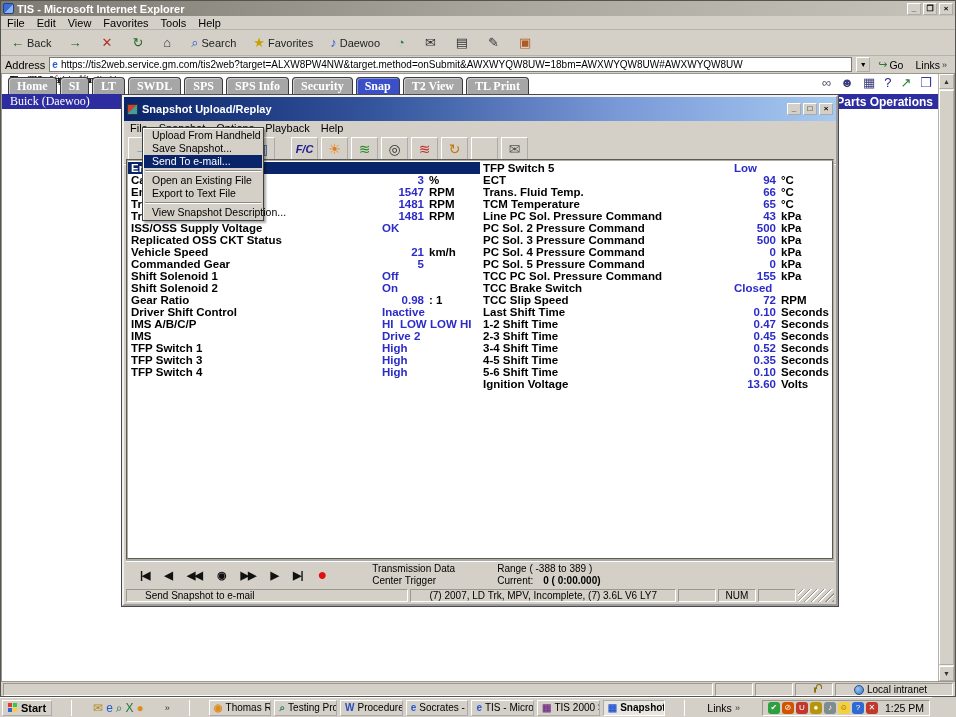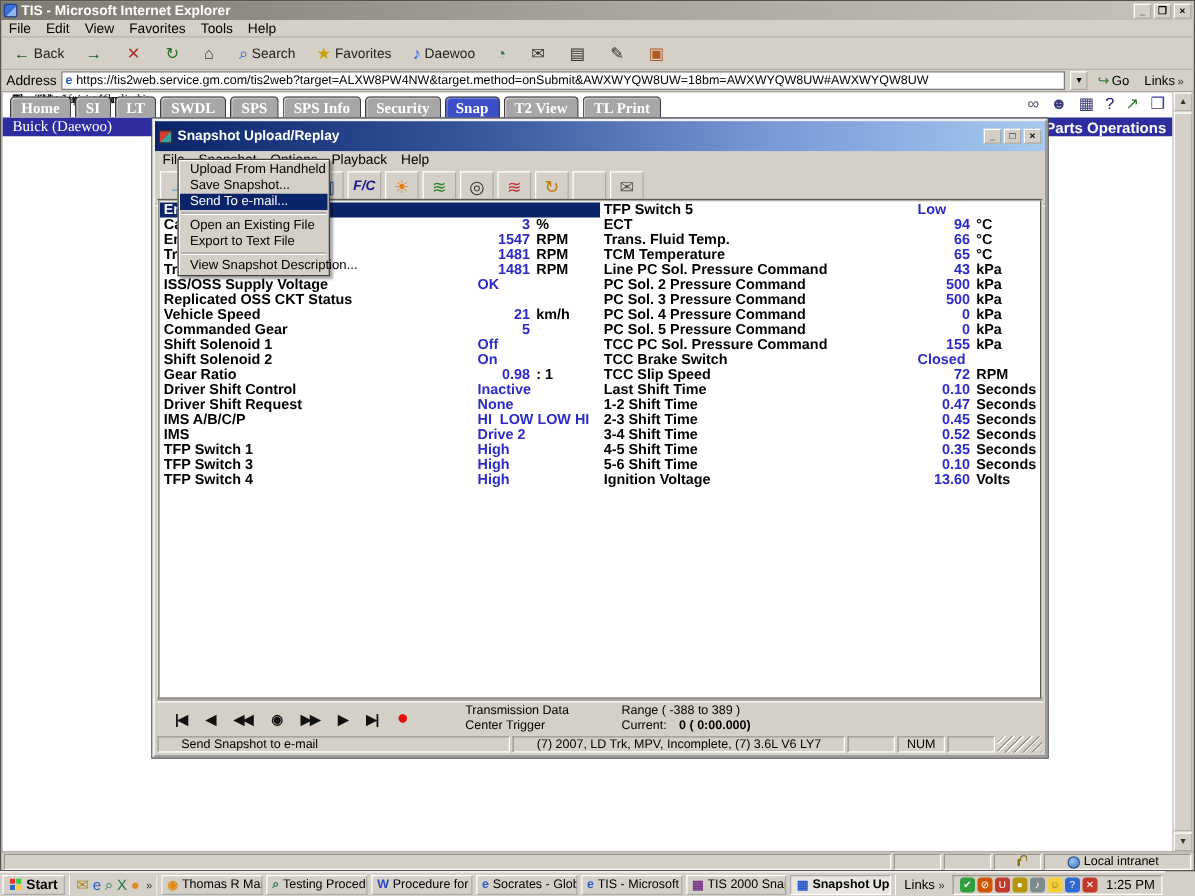--- a/index.html
+++ b/index.html
@@ -63,21 +63,21 @@
   .snapwin{position:absolute;left:122px;top:95px;width:716px;height:511px;background:var(--gray);
     border:2px outset #f0f0f0;box-shadow:0 0 0 1px #4a4a4a;z-index:5;}
   .sw-title{height:16px;display:flex;align-items:center;padding:12px 3px;color:#fff;font-size:11px;font-weight:bold;
     background:linear-gradient(90deg,#0a246a 0%,#34549c 35%,#7a9ad8 70%,#a6caf0 100%);}
   .sw-title .swicon{width:11px;height:11px;margin-right:4px;border:1px solid #333;
     background:linear-gradient(135deg,#d04030 48%,#3aa0a0 48%);}
   .sw-menu{height:14px;display:flex;align-items:center;gap:11px;padding:0 6px;font-size:11px;background:var(--gray);}
   .sw-tools{height:30px;display:flex;align-items:center;gap:3px;padding:0 4px;border-bottom:2px groove #fff;}
   .tbtn{width:27px;height:24px;display:grid;place-items:center;border:1px outset #fff;background:var(--gray);
     font-size:14px;line-height:14px;overflow:hidden;white-space:nowrap;}
-  .tbtn.txt{font-family:"Liberation Serif",serif;font-size:11px;font-weight:bold;font-style:italic;color:#1a1a8e;}
+  .tbtn.txt{font-family:"Liberation Serif",serif;font-size:11px;font-weight:bold;font-style:italic;color:#1a1a8e;margin-left:13px;}
   .tbtn.pageblank{background:var(--gray);}
   .sw-drop{position:absolute;left:18px;top:30px;width:122px;background:var(--gray);z-index:30;
     border:1px solid #404040;box-shadow:2px 2px 2px rgba(0,0,0,.35), inset 1px 1px 0 #fff;padding:1px;}
   .mi{height:13px;line-height:13px;font-size:10.5px;padding:0 12px 0 8px;white-space:nowrap;}
   .mi.sel{background:var(--navy2);color:#fff;}
   .mi.sep{height:2px;margin:2px 1px;border-top:1px solid #8a8a8a;border-bottom:1px solid #fff;padding:0;}
   .sw-data{position:absolute;left:2px;top:62px;right:2px;bottom:44px;background:#fff;
     border:2px groove #b0aca4;overflow:hidden;}
   .cols{display:flex;padding-top:1px;}
   .col{width:50%;}
@@ -101,21 +101,21 @@
   .sw-status .pane{line-height:10px;}
   .sp-left{width:352px;}
   .sp-mid{flex:1;}
   .sp-s{width:18px;}
   .sp-num{width:34px;justify-content:center;}
   .grip{width:13px;border:none;background:
     repeating-linear-gradient(135deg,transparent 0 3px,#9a978e 3px 4px,#fff 4px 5px);}
 
   
   .taskbar{position:absolute;left:0;bottom:0;width:932px;height:20px;background:var(--gray);
-    border-top:1px solid #fff;display:flex;align-items:center;gap:3px;padding:0 2px;}
+    border-top:1px solid #fff;display:flex;align-items:center;gap:19px;padding:0 2px;}
   .startbtn{display:flex;align-items:center;gap:3px;height:16px;padding:0 5px;border:1px outset #fff;
     font-size:11px;font-weight:bold;}
   .winflag{width:10px;height:10px;display:grid;grid-template-columns:4px 4px;grid-template-rows:4px 4px;gap:1px;}
   .winflag i{display:block;}
   .bsep{width:1px;height:16px;background:#9a978e;border-right:1px solid #fff;}
   .qlaunch{display:flex;align-items:center;gap:3px;padding:0 2px;}
   .ql{font-size:12px;line-height:14px;}
   .chev{font-size:9px;color:#333;}
   .tasks{flex:1;display:flex;gap:3px;overflow:hidden;}
   .task{flex:1;max-width:107px;height:16px;display:flex;align-items:center;gap:3px;padding:0 4px;
@@ -434,25 +434,20 @@
               <span class="lbl">Gear Ratio</span>
               <span class="val">0.98</span>
               <span class="unit">: 1</span>
             </div>
             <div class="drow">
               <span class="lbl">Driver Shift Control</span>
               <span class="val str">Inactive</span>
               <span class="unit"></span>
             </div>
             <div class="drow">
-              <span class="lbl">Driver Shift Request</span>
-              <span class="val str">None</span>
-              <span class="unit"></span>
-            </div>
-            <div class="drow">
               <span class="lbl">IMS A/B/C/P</span>
               <span class="val str">HI  LOW LOW HI</span>
               <span class="unit"></span>
             </div>
             <div class="drow">
               <span class="lbl">IMS</span>
               <span class="val str">Drive 2</span>
               <span class="unit"></span>
             </div>
             <div class="drow">

